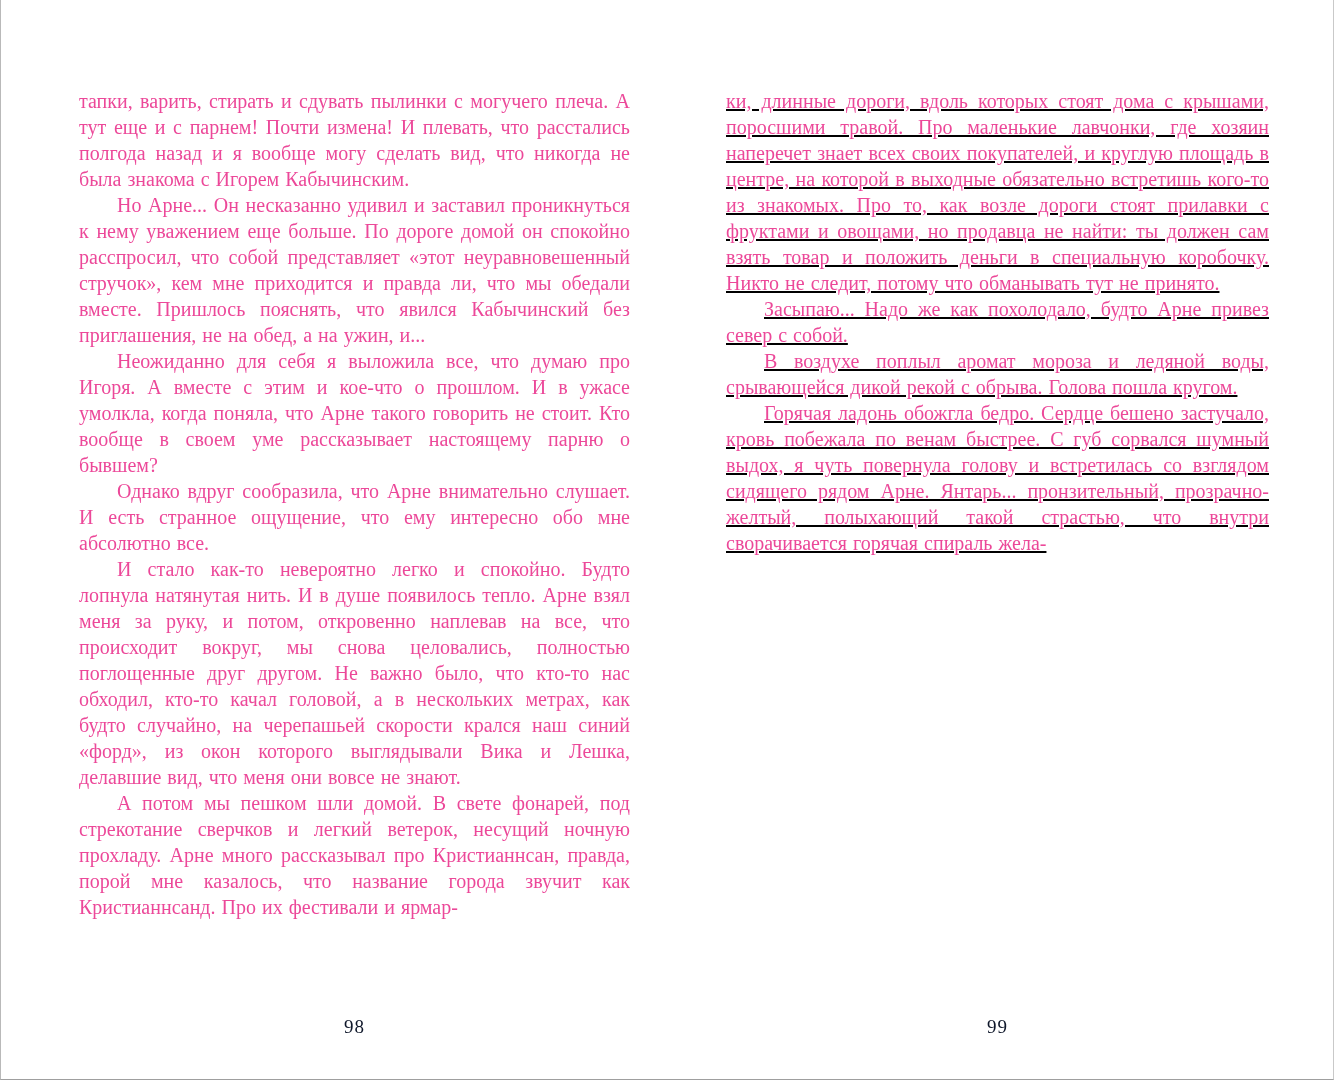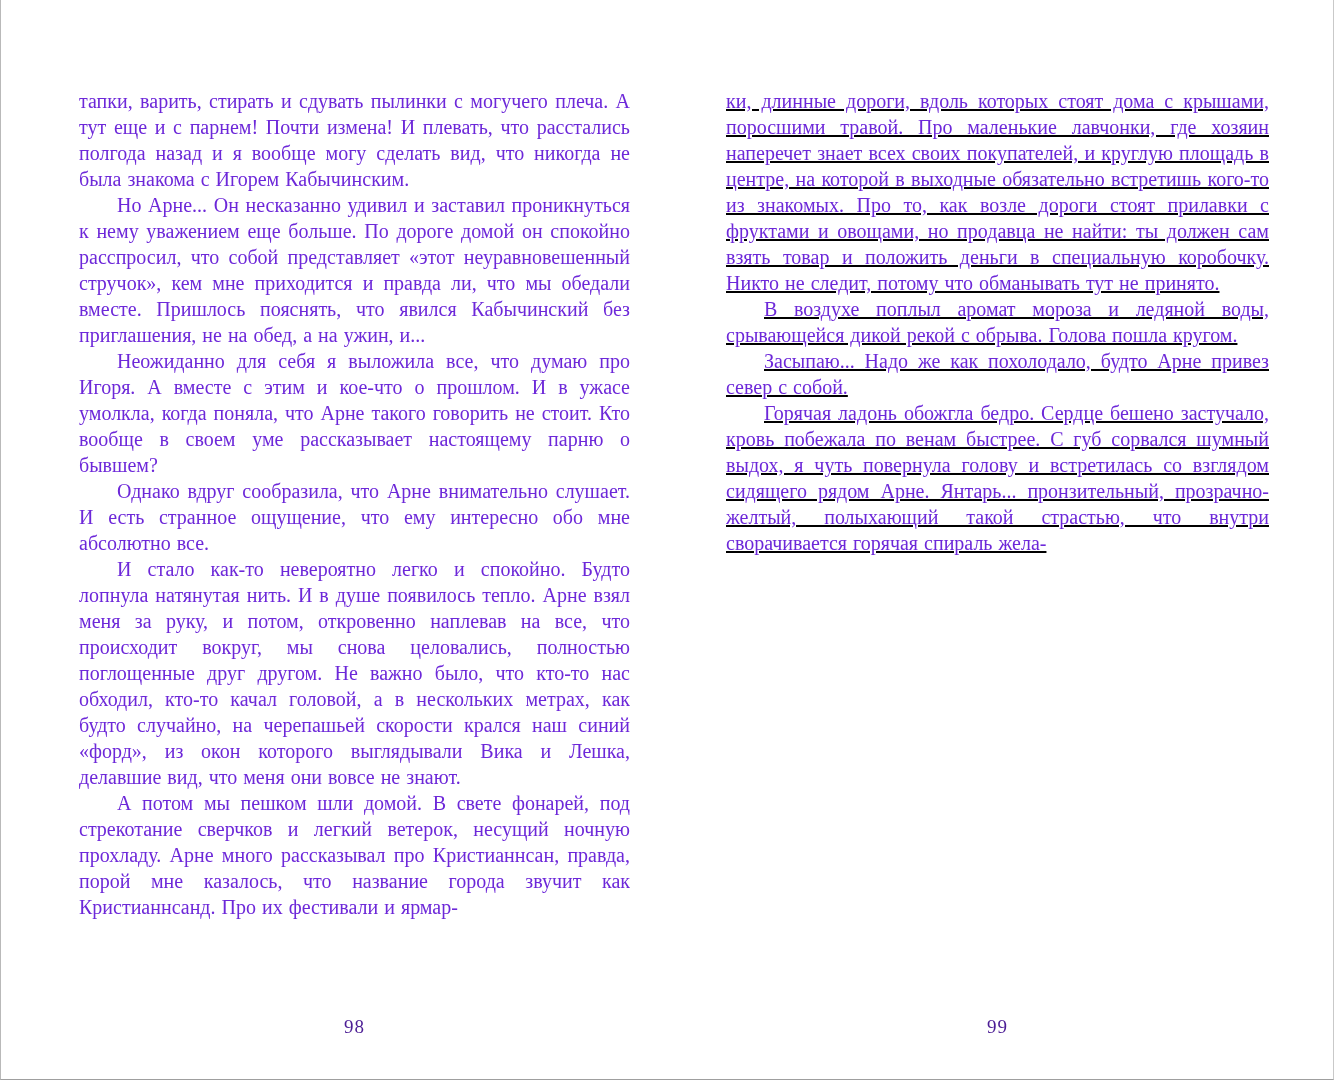--- a/index.html
+++ b/index.html
@@ -30,21 +30,21 @@
   }
 
   .page {
     position: relative;
     height: 992px;
   }
   .page-left  { width: 552px; }
   .page-right { width: 544px; text-decoration: underline; }
 
   .page-text {
-    color: #6d28d9;
+    color: #ec4899;
     font-size: 20px;
     line-height: 26px;
     text-align: justify;
     word-spacing: 1px;
     max-height: 916px;
     overflow: hidden;
   }
 
   .page-text p {
     text-indent: 38px;
@@ -53,21 +53,21 @@
   .page-text p.no-indent {
     text-indent: 0;
   }
 
   .page-number {
     position: absolute;
     left: 0;
     right: 0;
     bottom: 42px;
     text-align: center;
-    color: #4c1d95;
+    color: #0f172a;
     font-size: 19px;
     letter-spacing: 1px;
   }
 </style>
 </head>
 <body>
 
 <div class="scan-frame">
   <div class="spread">
 
@@ -79,21 +79,21 @@
           <p>Однако вдруг сообразила, что Арне внимательно слушает. И есть странное ощущение, что ему интересно обо мне абсолютно все.</p>
           <p>И стало как-то невероятно легко и спокойно. Будто лопнула натянутая нить. И в душе появилось тепло. Арне взял меня за руку, и потом, откровенно наплевав на все, что происходит вокруг, мы снова целовались, полностью поглощенные друг другом. Не важно было, что кто-то нас обходил, кто-то качал головой, а в нескольких метрах, как будто случайно, на черепашьей скорости крался наш синий «форд», из окон которого выглядывали Вика и Лешка, делавшие вид, что меня они вовсе не знают.</p>
           <p>А потом мы пешком шли домой. В свете фонарей, под стрекотание сверчков и легкий ветерок, несущий ночную прохладу. Арне много рассказывал про Кристианнсан, правда, порой мне казалось, что название города звучит как Кристианнсанд. Про их фестивали и ярмар-</p>
         </div>
       <div class="page-number">98</div>
     </div>
 
     <div class="page page-right">
       <div class="page-text">
           <p class="no-indent">ки, длинные дороги, вдоль которых стоят дома с крышами, поросшими травой. Про маленькие лавчонки, где хозяин наперечет знает всех своих покупателей, и круглую площадь в центре, на которой в выходные обязательно встретишь кого-то из знакомых. Про то, как возле дороги стоят прилавки с фруктами и овощами, но продавца не найти: ты должен сам взять товар и положить деньги в специальную коробочку. Никто не следит, потому что обманывать тут не принято.</p>
+          <p>Засыпаю... Надо же как похолодало, будто Арне привез север с собой.</p>
           <p>В воздухе поплыл аромат мороза и ледяной воды, срывающейся дикой рекой с обрыва. Голова пошла кругом.</p>
-          <p>Засыпаю... Надо же как похолодало, будто Арне привез север с собой.</p>
           <p>Горячая ладонь обожгла бедро. Сердце бешено застучало, кровь побежала по венам быстрее. С губ сорвался шумный выдох, я чуть повернула голову и встретилась со взглядом сидящего рядом Арне. Янтарь... пронзительный, прозрачно-желтый, полыхающий такой страстью, что внутри сворачивается горячая спираль жела-</p>
         </div>
       <div class="page-number">99</div>
     </div>
 
   </div>
 </div>
 
 </body></html>

